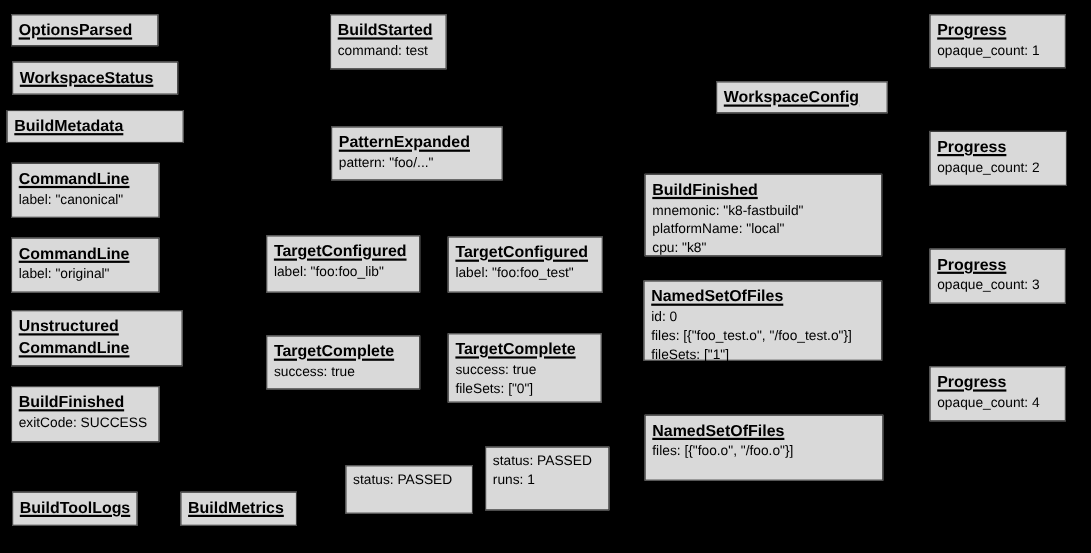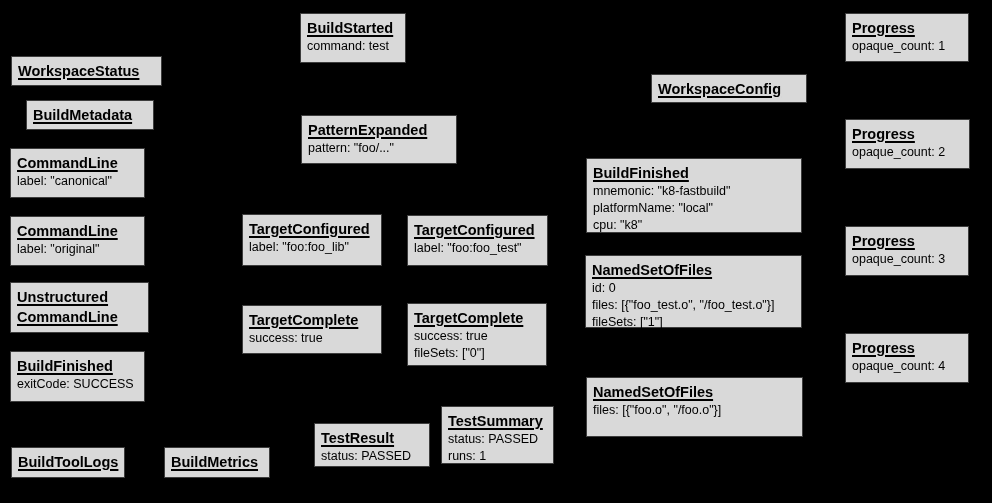--- a/index.html
+++ b/index.html
@@ -39,40 +39,43 @@
     font-size:12.5px;
     line-height:17px;
     white-space:nowrap;
   }
 </style>
 </head>
 <body>
 
 <div class="stage">
 
+  <div class="box" style="left:10px;top:13px;width:134px;height:29px">
+    <div class="box-title">OptionsParsed</div>
+  </div>
 
   <div class="box" style="left:11px;top:56px;width:151px;height:30px">
     <div class="box-title">WorkspaceStatus</div>
   </div>
 
-  <div class="box" style="left:26px;top:100px;width:128px;height:30px">
+  <div class="box" style="left:6px;top:100px;width:161px;height:30px">
     <div class="box-title">BuildMetadata</div>
   </div>
 
   <div class="box" style="left:10px;top:148px;width:135px;height:50px">
     <div class="box-title">CommandLine</div>
     <div class="box-line">label: "canonical"</div>
   </div>
 
   <div class="box" style="left:10px;top:216px;width:135px;height:50px">
     <div class="box-title">CommandLine</div>
     <div class="box-line">label: "original"</div>
   </div>
 
-  <div class="box" style="left:10px;top:282px;width:139px;height:51px">
+  <div class="box" style="left:10px;top:282px;width:156px;height:51px">
     <div class="box-title wrap">Unstructured CommandLine</div>
   </div>
 
   <div class="box" style="left:10px;top:351px;width:135px;height:51px">
     <div class="box-title">BuildFinished</div>
     <div class="box-line">exitCode: SUCCESS</div>
   </div>
 
   <div class="box" style="left:11px;top:447px;width:114px;height:31px">
     <div class="box-title">BuildToolLogs</div>
@@ -92,41 +95,39 @@
     <div class="box-title">TargetConfigured</div>
     <div class="box-line">label: "foo:foo_lib"</div>
   </div>
 
   <div class="box" style="left:242px;top:305px;width:140px;height:49px">
     <div class="box-title">TargetComplete</div>
     <div class="box-line">success: true</div>
   </div>
 
   <div class="box" style="left:314px;top:423px;width:116px;height:44px">
-    <div class="box-title">TestResult</div>
     <div class="box-line">status: PASSED</div>
   </div>
 
   <div class="box" style="left:164px;top:447px;width:106px;height:31px">
     <div class="box-title">BuildMetrics</div>
   </div>
 
   <div class="box" style="left:407px;top:215px;width:141px;height:51px">
     <div class="box-title">TargetConfigured</div>
     <div class="box-line">label: "foo:foo_test"</div>
   </div>
 
   <div class="box" style="left:407px;top:303px;width:140px;height:63px">
     <div class="box-title">TargetComplete</div>
     <div class="box-line">success: true</div>
     <div class="box-line">fileSets: ["0"]</div>
   </div>
 
   <div class="box" style="left:441px;top:406px;width:113px;height:58px">
-    <div class="box-title">TestSummary</div>
     <div class="box-line">status: PASSED</div>
     <div class="box-line">runs: 1</div>
   </div>
 
   <div class="box" style="left:651px;top:74px;width:156px;height:29px">
     <div class="box-title">WorkspaceConfig</div>
   </div>
 
   <div class="box" style="left:586px;top:158px;width:216px;height:75px">
     <div class="box-title">BuildFinished</div>

